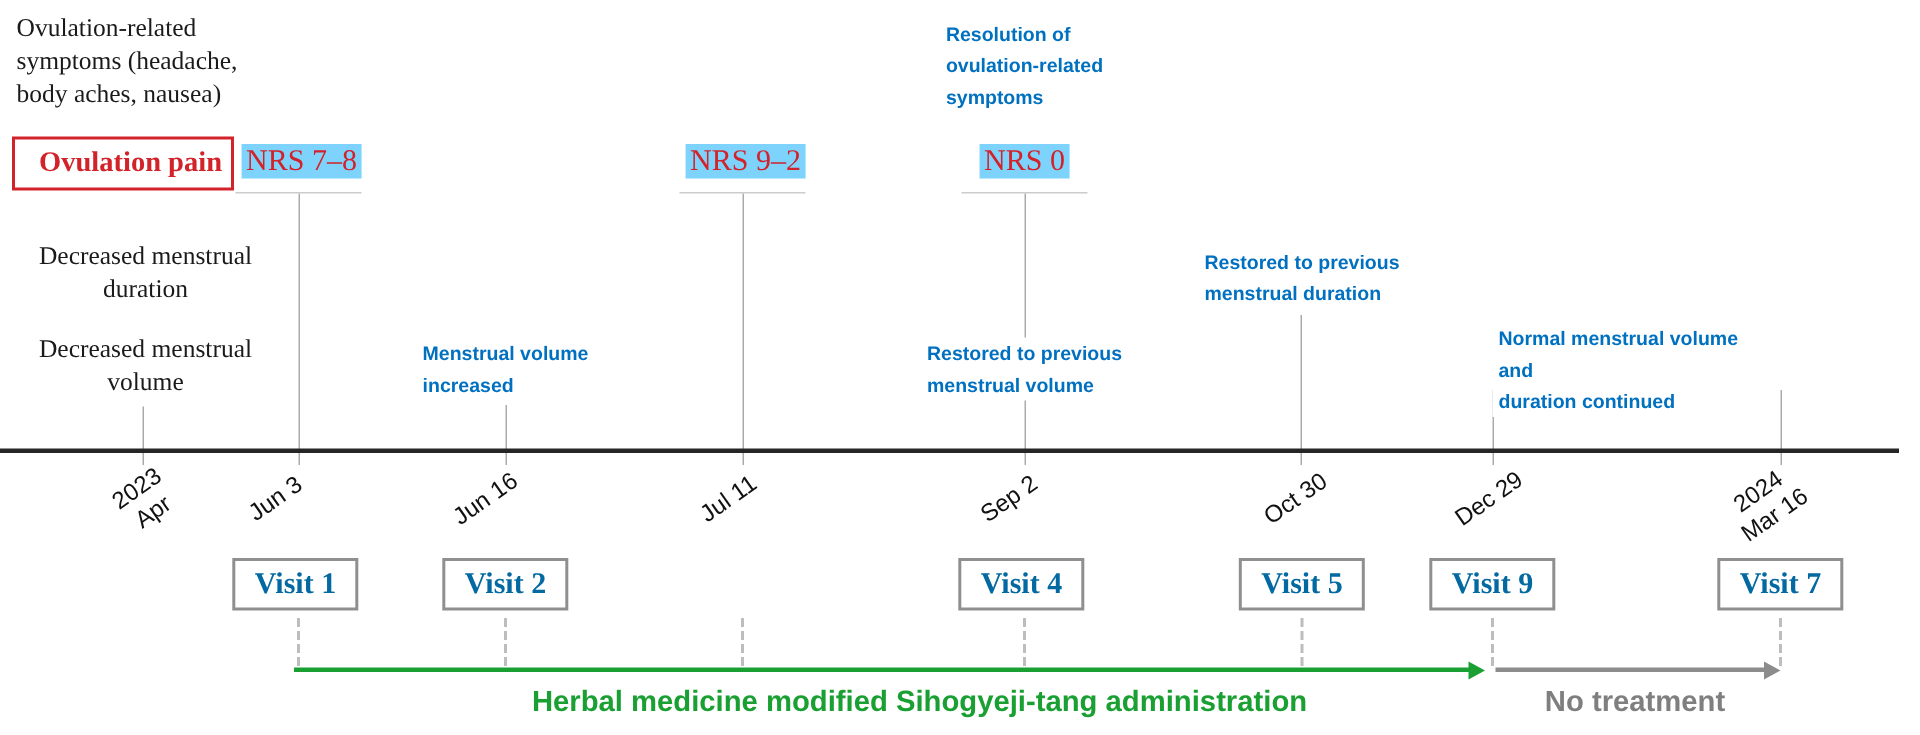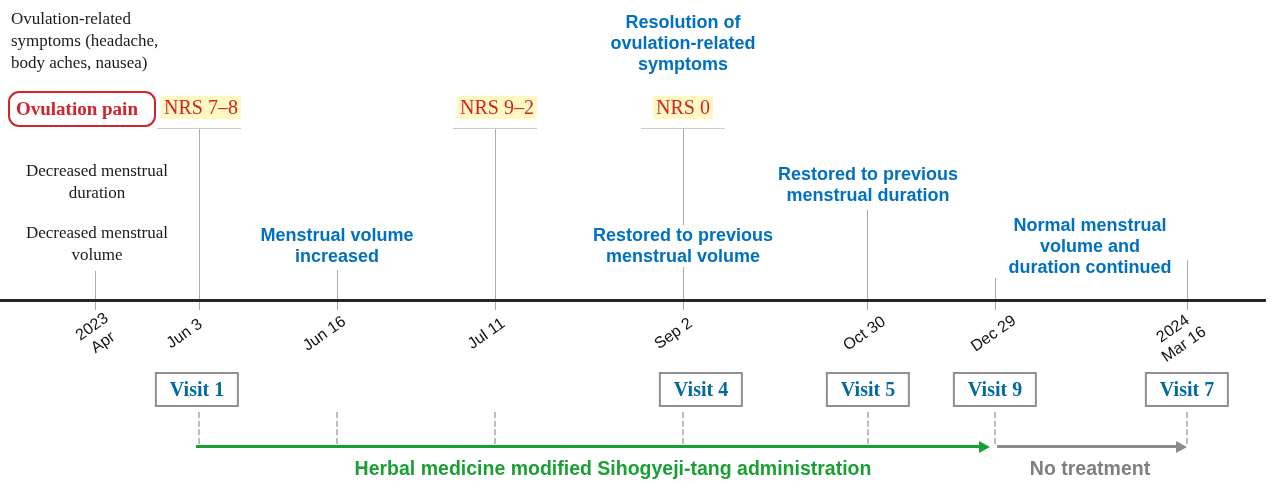--- a/index.html
+++ b/index.html
@@ -13,31 +13,31 @@
   .serif{font-family:"Liberation Serif",serif;}
 
   
   .note{position:absolute;color:#1a1a1a;font-size:17px;line-height:22px;}
   .note-ovu{left:11px;top:8px;text-align:left;}
   .note-dur{left:12px;top:160px;width:170px;text-align:center;}
   .note-vol{left:12px;top:222px;width:170px;text-align:center;}
 
   
   .pain-box{position:absolute;left:8px;top:91px;width:132px;padding:5px 6px;
-    border:2.5px solid var(--red);border-radius:11px;color:var(--red);
-    font-family:"Liberation Serif",serif;font-weight:bold;font-size:19px;text-align:left;background:#fff;}
+    border:2.5px solid var(--red);border-radius:0;color:var(--red);
+    font-family:"Liberation Serif",serif;font-weight:bold;font-size:19px;text-align:right;background:#fff;}
 
   
   .nrs{position:absolute;transform:translateX(-50%);color:var(--red);
-    font-family:"Liberation Serif",serif;font-size:20px;white-space:nowrap;background:#fef9c3;padding:0 3px;}
+    font-family:"Liberation Serif",serif;font-size:20px;white-space:nowrap;background:#7dd3fc;padding:0 3px;}
   .underline{position:absolute;transform:translateX(-50%);width:84px;height:1px;background:#cccccc;}
 
   
   .blue{position:absolute;transform:translateX(-50%);color:var(--blue);font-weight:bold;
-    font-size:18px;line-height:21px;text-align:center;background:#fff;padding:0 4px;white-space:pre-line;}
+    font-size:13px;line-height:21px;text-align:left;background:#fff;padding:0 4px;white-space:pre-line;}
 
   
   .vline{position:absolute;width:1px;background:var(--linegray);}
   .timeline{position:absolute;left:0;top:299px;width:1266px;height:2.5px;background:var(--tl);}
 
   
   .date{position:absolute;transform:translate(-50%,-50%) rotate(-35deg);color:#111;
     font-size:16px;line-height:19px;text-align:center;white-space:pre-line;}
 
   
@@ -113,21 +113,22 @@
   <div class="date" style="left:184px;top:333px;">Jun 3</div>
   <div class="date" style="left:324px;top:333px;">Jun 16</div>
   <div class="date" style="left:486px;top:333px;">Jul 11</div>
   <div class="date" style="left:673px;top:333px;">Sep 2</div>
   <div class="date" style="left:864px;top:333px;">Oct 30</div>
   <div class="date" style="left:993px;top:333px;">Dec 29</div>
   <div class="date" style="left:1178px;top:336px;">2024
 Mar 16</div>
 
   <div class="visit" style="left:197px;">Visit 1</div>
-  <div class="visit" style="left:701px;">Visit 4</div>
+  <div class="visit" style="left:337px;">Visit 2</div>
+  <div class="visit" style="left:681px;">Visit 4</div>
   <div class="visit" style="left:868px;">Visit 5</div>
   <div class="visit" style="left:995px;">Visit 9</div>
   <div class="visit" style="left:1187px;">Visit 7</div>
 
   <div class="leader" style="left:198px;"></div>
   <div class="leader" style="left:336px;"></div>
   <div class="leader" style="left:494px;"></div>
   <div class="leader" style="left:682px;"></div>
   <div class="leader" style="left:867px;"></div>
   <div class="leader" style="left:994px;"></div>

